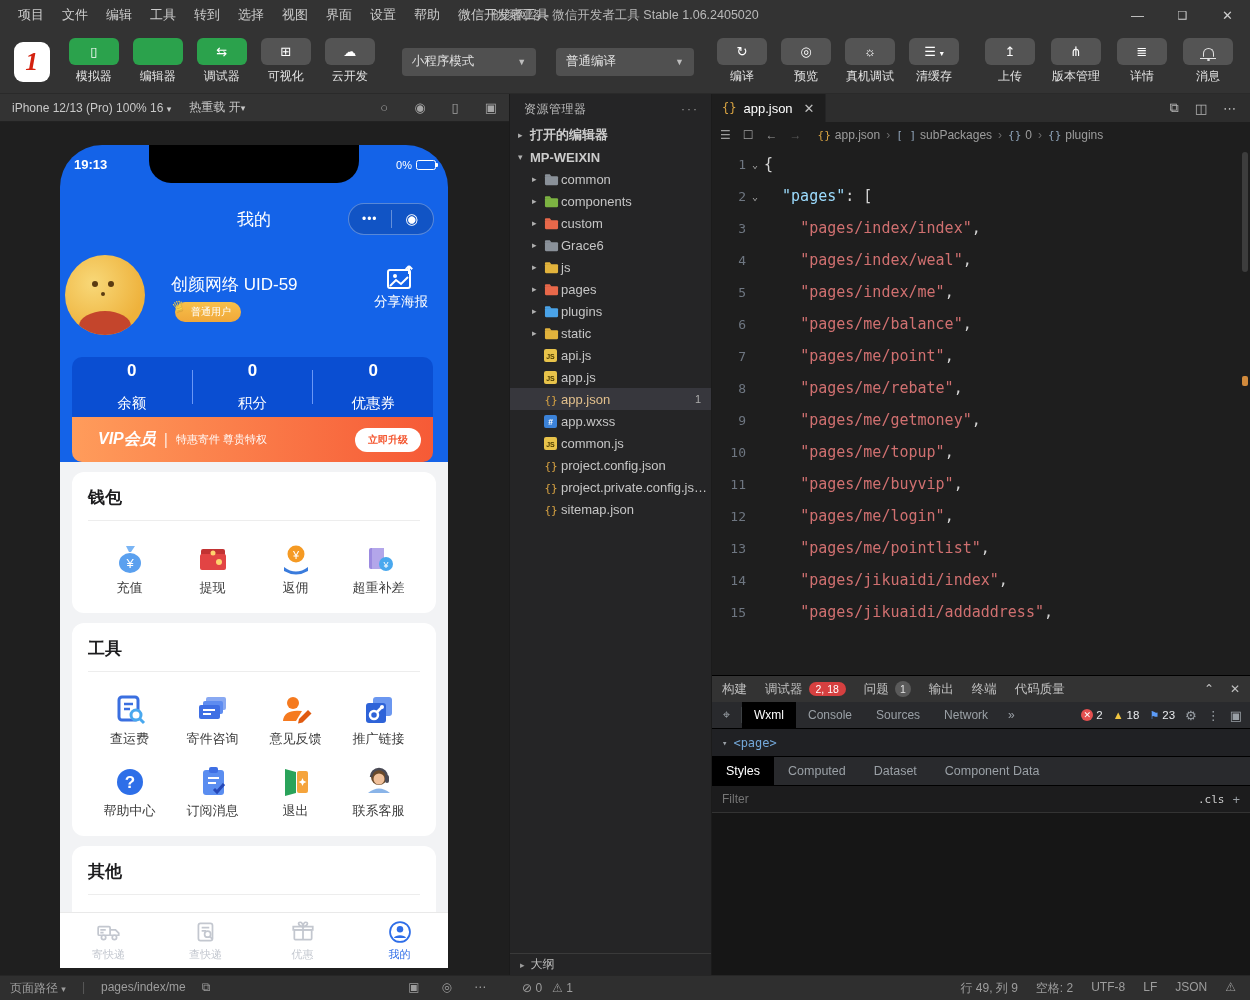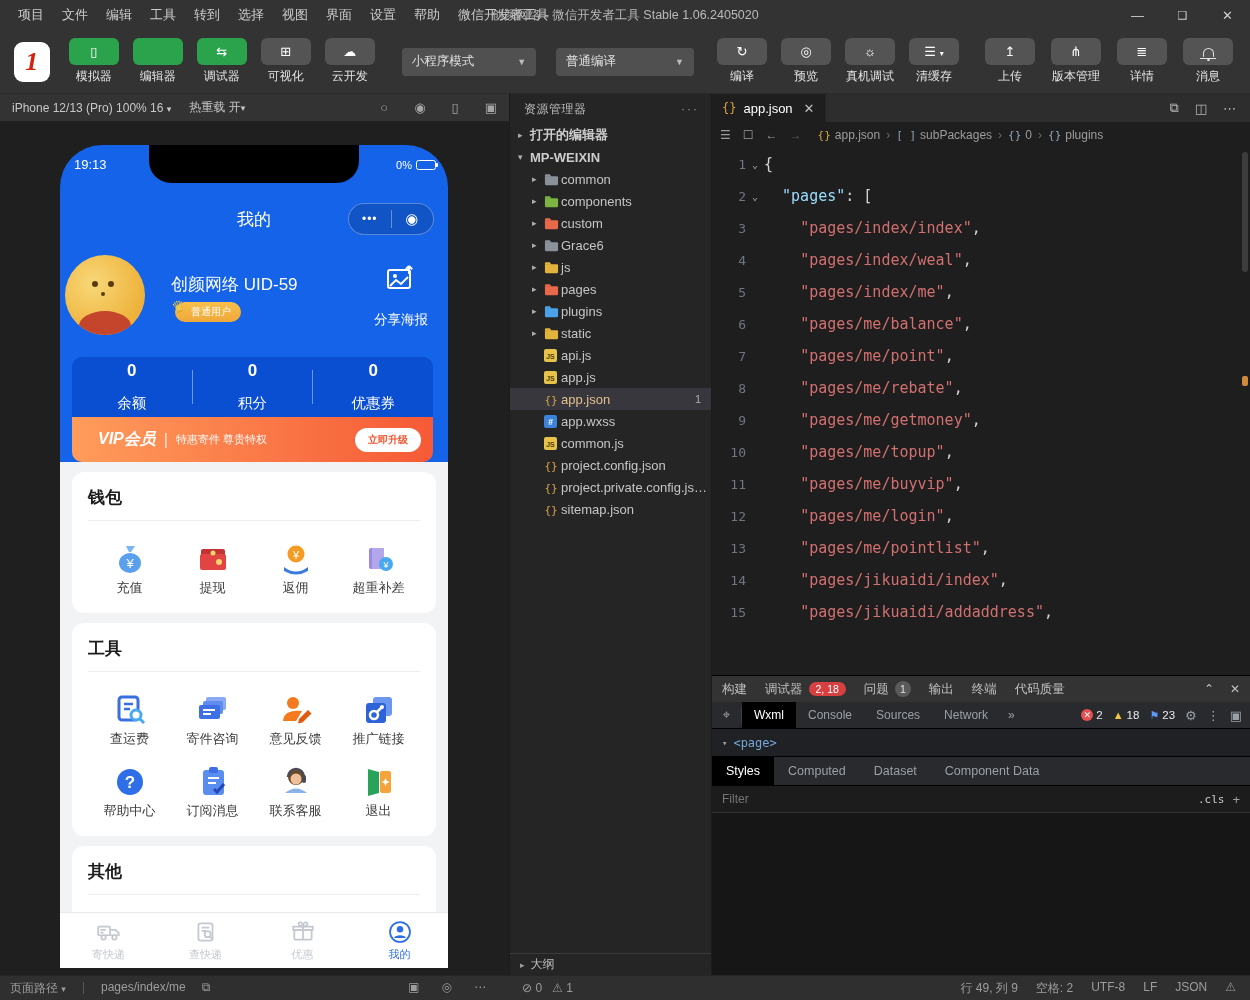--- a/index.html
+++ b/index.html
@@ -39,39 +39,39 @@
   
   .simcol { width:510px; flex:none; display:flex; flex-direction:column; background:#252525; border-right:1px solid #1b1b1b; }
   .sim-header { height:28px; background:#333333; display:flex; align-items:center; color:#c8c8c8; font-size:12px; padding:0 12px; gap:18px; border-bottom:1px solid #222; }
   .sim-header .hicons { margin-left:auto; display:flex; gap:26px; color:#a5a5a5; font-size:13px; }
   .sim-body { flex:1; position:relative; background:#1f1f1f; overflow:hidden; }
 
   
   .phone { position:absolute; left:60px; top:23px; width:388px; height:823px; background:var(--phone-blue); border-radius:42px 42px 0 0; overflow:hidden; }
   .notch { position:absolute; top:0; left:50%; transform:translateX(-50%); width:210px; height:38px; background:#000; border-radius:0 0 22px 22px; }
   .p-status { position:absolute; top:12px; left:14px; right:12px; display:flex; justify-content:space-between; align-items:center; color:#fff; }
-  .p-time { font-size:13px; font-weight:400; }
+  .p-time { font-size:13px; font-weight:700; }
   .p-batt { display:flex; align-items:center; gap:4px; font-size:11px; }
   .batt-body { width:20px; height:10px; border:1px solid #fff; border-radius:2.5px; position:relative; }
   .batt-body::after { content:""; position:absolute; right:-3px; top:2.5px; width:2px; height:4px; background:#fff; border-radius:0 1px 1px 0; }
   .p-nav { position:absolute; top:55px; left:0; right:0; height:38px; }
   .p-nav-title { position:absolute; left:0; right:0; text-align:center; top:8px; color:#fff; font-size:17px; }
   .capsule { position:absolute; right:14px; top:3px; width:86px; height:32px; border:1px solid rgba(255,255,255,.3); background:rgba(0,0,0,.15); border-radius:16px; display:flex; align-items:center; color:#fff; }
   .capsule .half { flex:1; text-align:center; font-size:12px; letter-spacing:1px; }
   .capsule .div { width:1px; height:18px; background:rgba(255,255,255,.35); }
   .capsule .target { font-size:15px; }
 
   .p-profile { position:absolute; top:110px; left:3px; right:14px; height:90px; }
   .avatar { position:absolute; left:2px; top:0; width:80px; height:80px; border-radius:50%; background:radial-gradient(circle at 35% 35%, #f8d878, #eeb23c 70%); overflow:hidden; }
   .avatar::before { content:""; position:absolute; bottom:-6px; left:14px; width:52px; height:30px; background:#c4452c; border-radius:50% 50% 0 0; }
   .avatar::after { content:""; position:absolute; top:26px; left:27px; width:6px; height:6px; background:#5a3b12; border-radius:50%; box-shadow:16px 0 0 #5a3b12, 8px 10px 0 -1px #5a3b12; }
   .p-name { position:absolute; left:108px; top:18px; color:#fff; font-size:17px; font-weight:500; white-space:nowrap; }
   .p-badge { position:absolute; left:112px; top:47px; background:linear-gradient(#f7c04a,#f0a83a); color:#fff; font-size:10px; padding:3px 10px 3px 16px; border-radius:10px; }
   .p-badge .crown { position:absolute; left:-3px; top:-4px; color:#f7d24a; font-size:14px; text-shadow:0 1px 1px rgba(0,0,0,.2); transform:rotate(-18deg); }
-  .p-share { position:absolute; right:6px; top:8px; display:flex; flex-direction:column; align-items:center; gap:18px; color:#fff; font-size:13.5px; }
+  .p-share { position:absolute; right:6px; top:8px; display:flex; flex-direction:column; align-items:center; gap:0; color:#fff; font-size:13.5px; }
 
   .p-statsvip { position:absolute; left:12px; right:15px; top:212px; }
   .p-stats { height:60px; background:var(--stats-blue); border-radius:10px 10px 0 0; display:flex; align-items:center; }
   .p-stat { flex:1; text-align:center; color:#fff; }
   .p-stat .v { font-size:17px; font-weight:600; line-height:1.2; }
   .p-stat .l { font-size:14.5px; margin-top:13px; }
   .p-stats .sep { width:1px; height:34px; background:rgba(130,170,255,.8); }
   .p-vip { height:45px; background:linear-gradient(90deg,var(--vip-from),var(--vip-to)); border-radius:0 0 10px 10px; display:flex; align-items:center; padding:0 12px 0 26px; color:#fff; }
   .vip-title { font-size:16px; font-weight:700; font-style:italic; }
   .vip-bar { margin:0 8px; opacity:.8; }
@@ -489,38 +489,38 @@
                         <line x1="15" y1="16" x2="26" y2="16" stroke="#fff" stroke-width="2"></line>
                         <line x1="15" y1="21" x2="23" y2="21" stroke="#fff" stroke-width="2"></line>
                         <path d="M21 27l3 3 7-8" stroke="#2548b8" stroke-width="3" fill="none"></path>
                       </svg>
                     </span>
                     <div class="glabel">订阅消息</div>
                   </div>
                   <div class="gitem">
                     <span>
                       <svg width="40" height="40" viewBox="0 0 40 40">
+                        <path d="M9 7l11 3v21l-11 3z" fill="#2aa35a"></path>
+                        <rect x="21" y="9" width="11" height="22" rx="2" fill="#f5a43c"></rect>
+                        <path d="M26.5 16l1.2 2.8 2.8 1.2-2.8 1.2-1.2 2.8-1.2-2.8-2.8-1.2 2.8-1.2z" fill="#fff"></path>
+                      </svg>
+                    </span>
+                    <div class="glabel">退出</div>
+                  </div>
+                  <div class="gitem">
+                    <span>
+                      <svg width="40" height="40" viewBox="0 0 40 40">
                         <path d="M9 31q11-9 22 0z" fill="#8ab4e8"></path>
                         <circle cx="20" cy="15" r="8" fill="#6b4a2a"></circle>
                         <circle cx="20" cy="17" r="5.5" fill="#f0c09a"></circle>
                         <path d="M12 15a8 8 0 0 1 16 0" stroke="#4a4a55" stroke-width="2.5" fill="none"></path>
                         <rect x="26" y="13" width="4" height="8" rx="2" fill="#4a4a55"></rect>
                       </svg>
                     </span>
                     <div class="glabel">联系客服</div>
-                  </div>
-                  <div class="gitem">
-                    <span>
-                      <svg width="40" height="40" viewBox="0 0 40 40">
-                        <path d="M9 7l11 3v21l-11 3z" fill="#2aa35a"></path>
-                        <rect x="21" y="9" width="11" height="22" rx="2" fill="#f5a43c"></rect>
-                        <path d="M26.5 16l1.2 2.8 2.8 1.2-2.8 1.2-1.2 2.8-1.2-2.8-2.8-1.2 2.8-1.2z" fill="#fff"></path>
-                      </svg>
-                    </span>
-                    <div class="glabel">退出</div>
                   </div>
                 </div>
               </div>
               <div class="p-card">
                 <h3>其他</h3>
                 <div class="hr"></div>
                 <div class="grid4">
                   <div class="gitem">
                     <span>
                       <svg width="36" height="36" viewBox="0 0 40 40">

